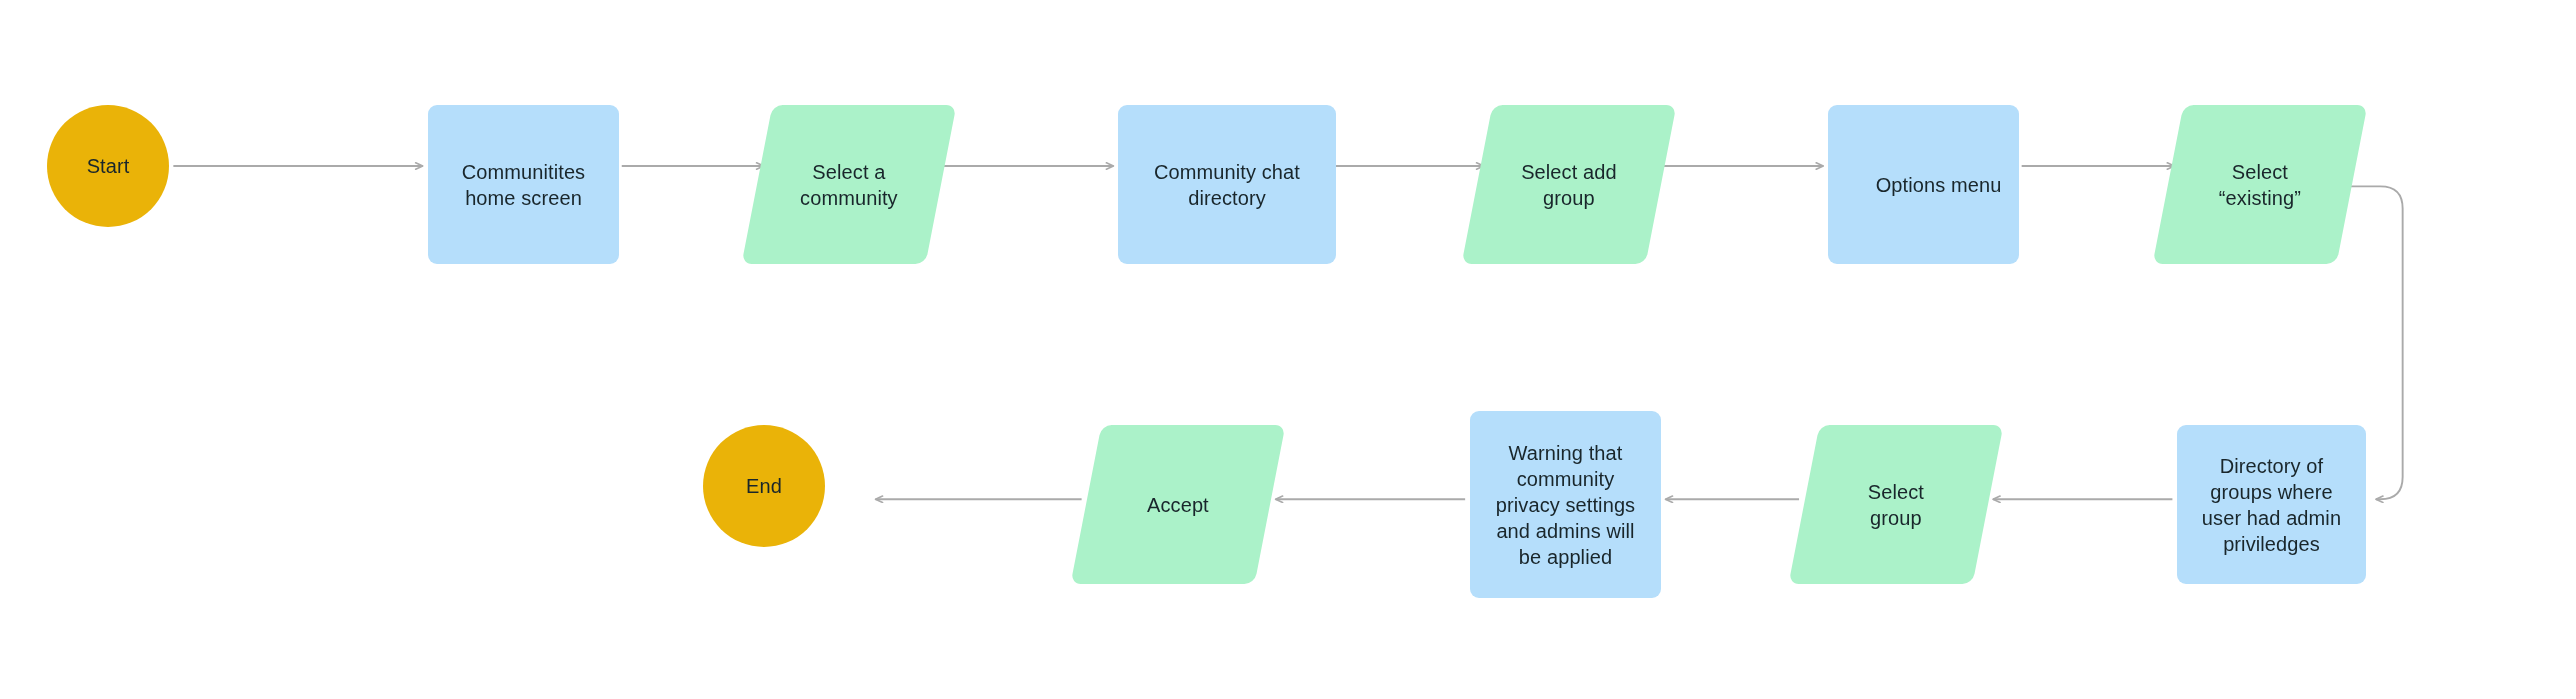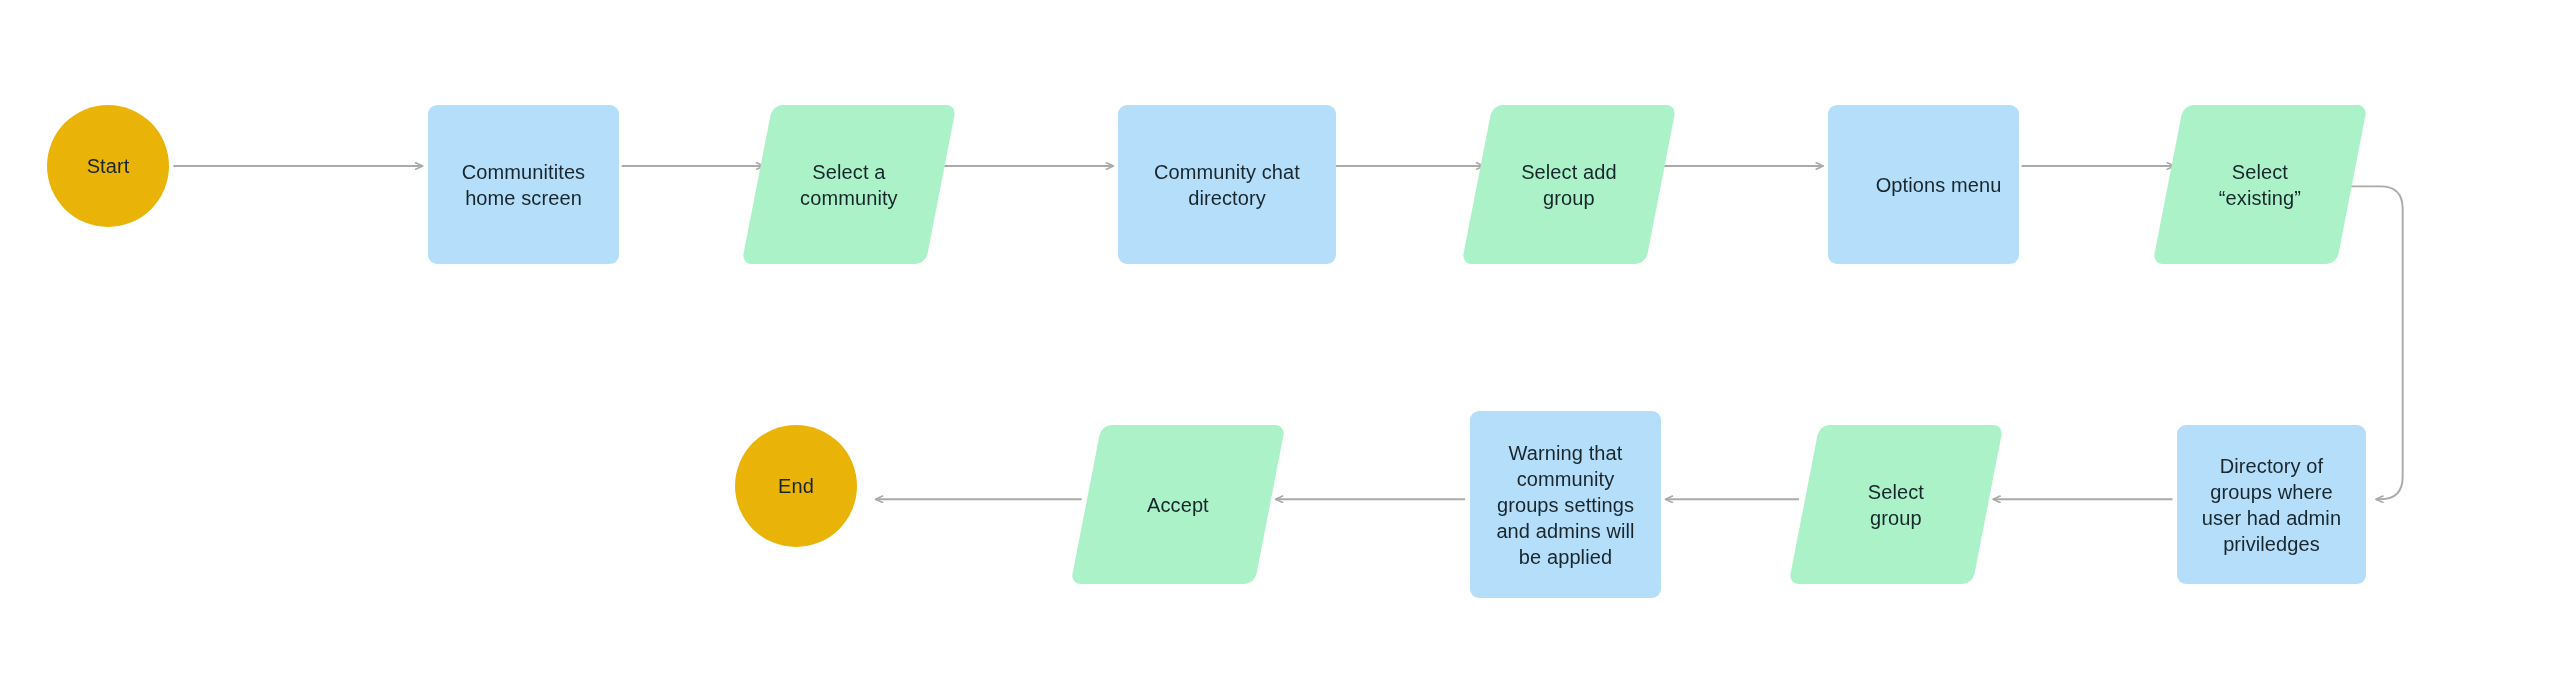--- a/index.html
+++ b/index.html
@@ -134,27 +134,27 @@
   </div>
 
   <div class="node shape-parallelogram fill-green" style="left:1804px; top:425px; width:184px; height:159px;">
     <span class="lbl">Select
 group</span>
   </div>
 
   <div class="node shape-rect fill-blue" style="left:1470px; top:411px; width:191px; height:187px;">
     <span class="lbl">Warning that
 community
-groups settings
+privacy settings
 and admins will
 be applied</span>
   </div>
 
   <div class="node shape-parallelogram fill-green" style="left:1086px; top:425px; width:184px; height:159px;">
     <span class="lbl">Accept</span>
   </div>
 
-  <div class="node shape-ellipse fill-purple" style="left:735px; top:425px; width:122px; height:122px;justify-content:center;">
+  <div class="node shape-ellipse fill-purple" style="left:703px; top:425px; width:122px; height:122px;justify-content:center;">
     <span class="lbl">End</span>
   </div>
 
 </div>
 
 
 </body></html>

